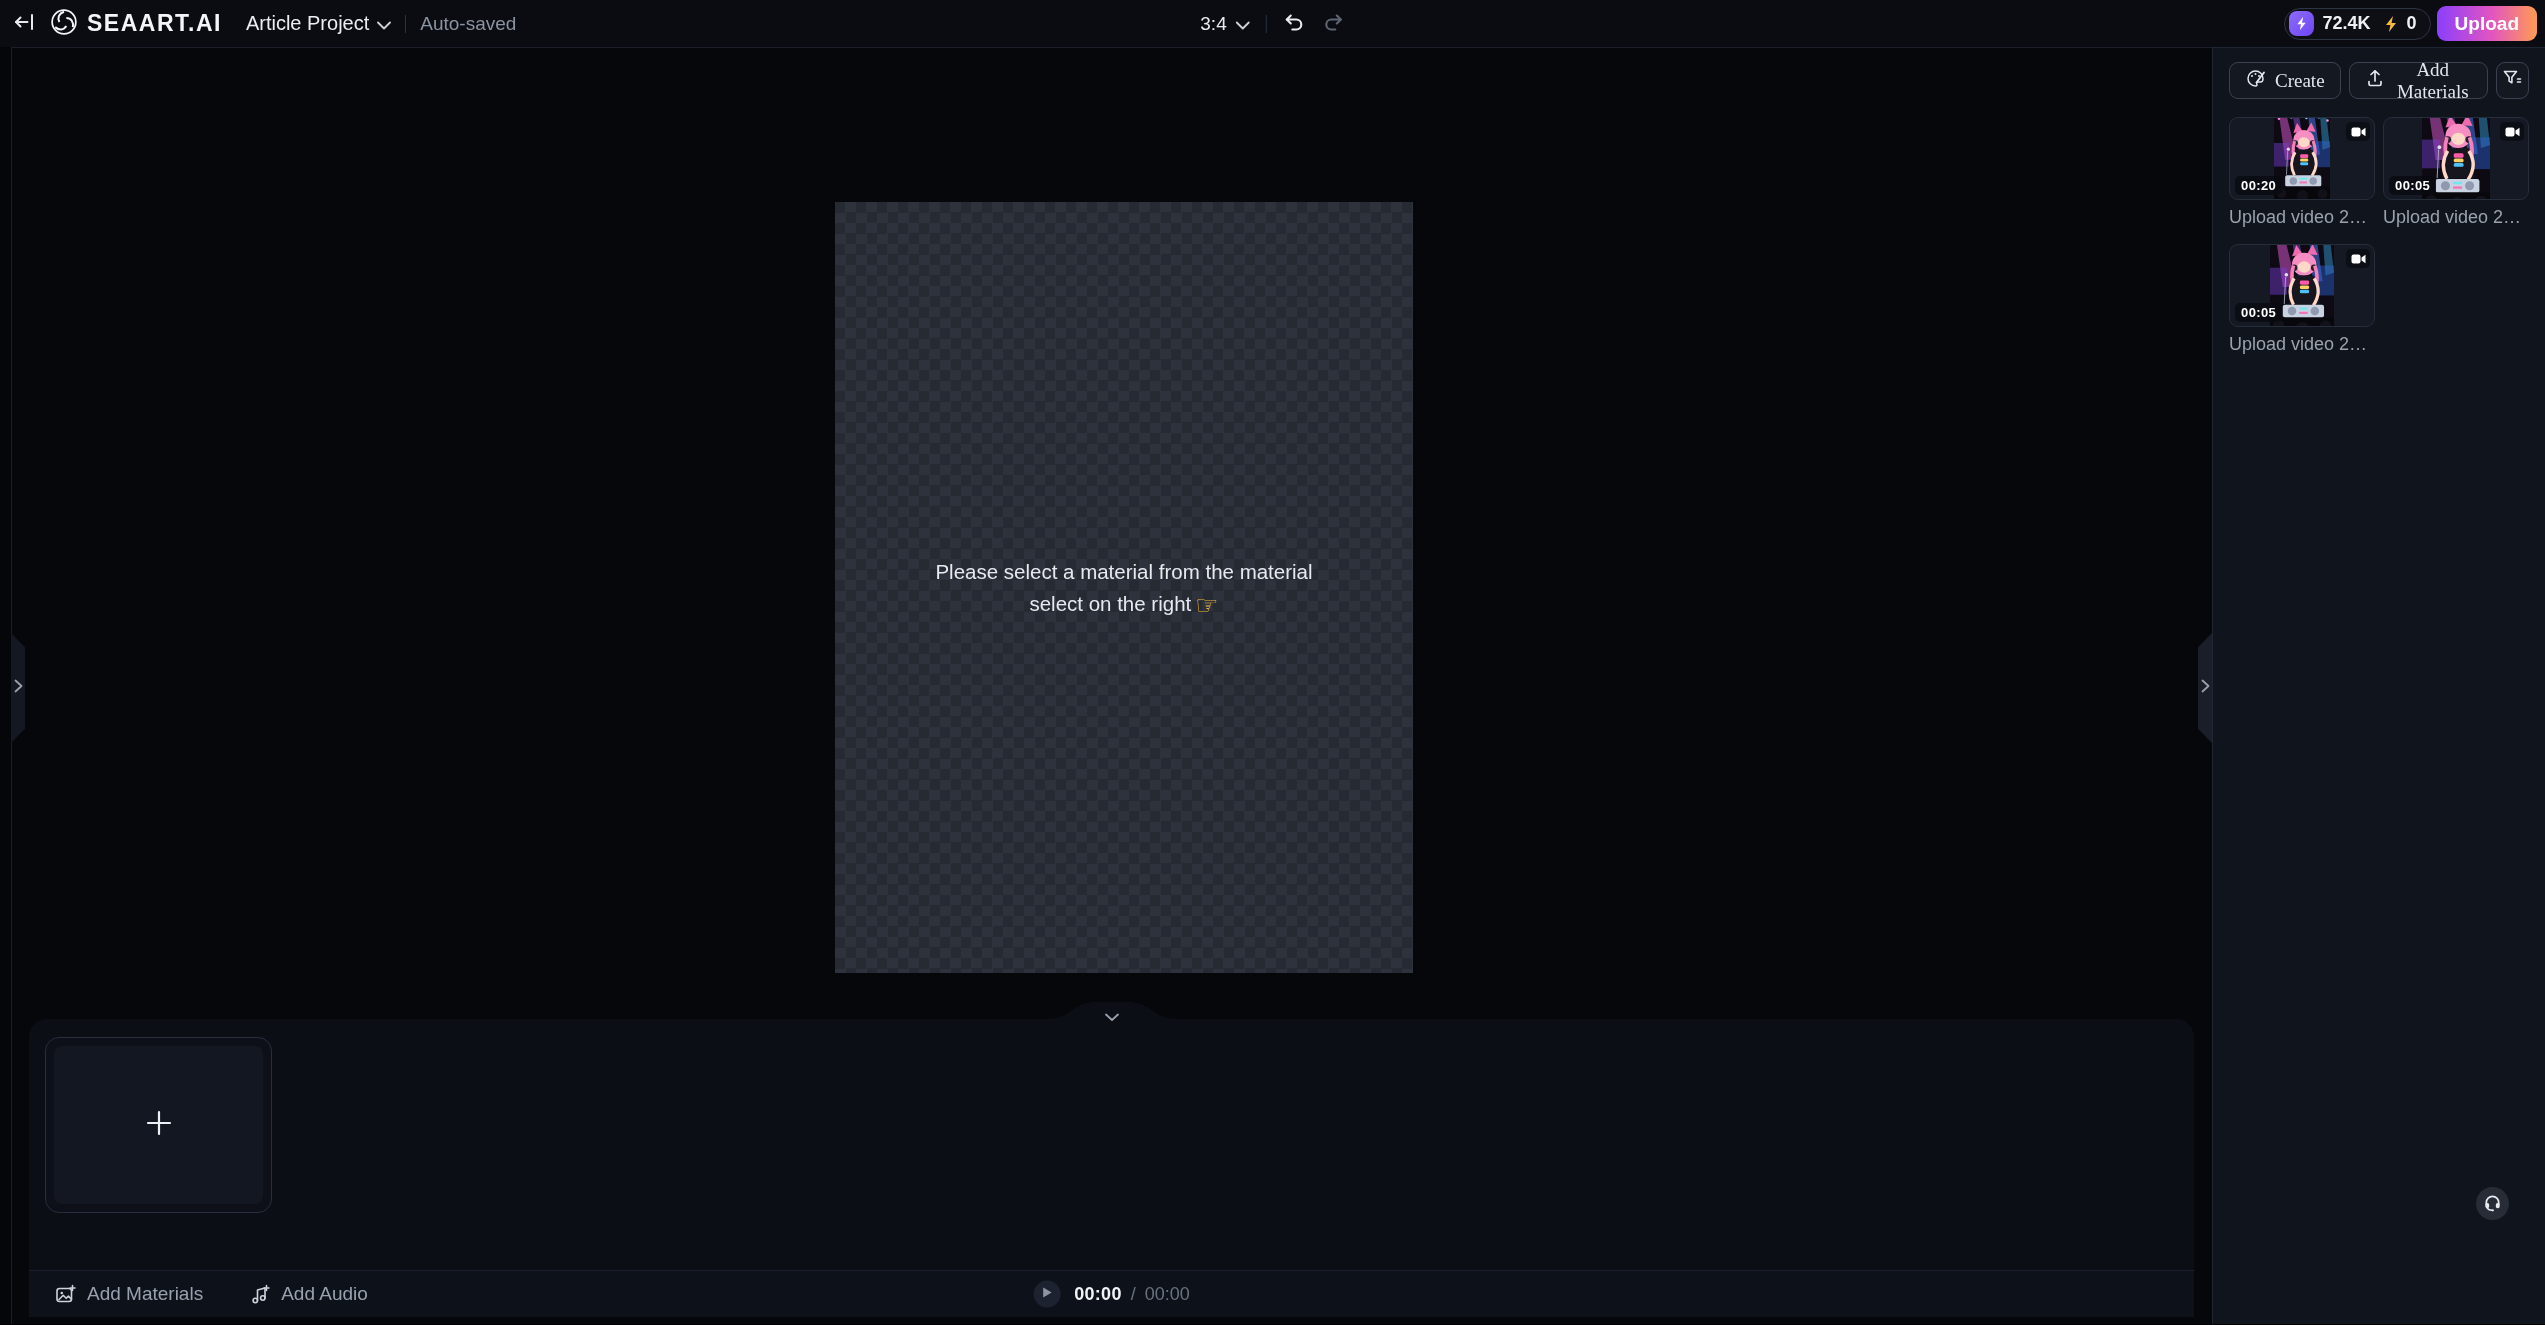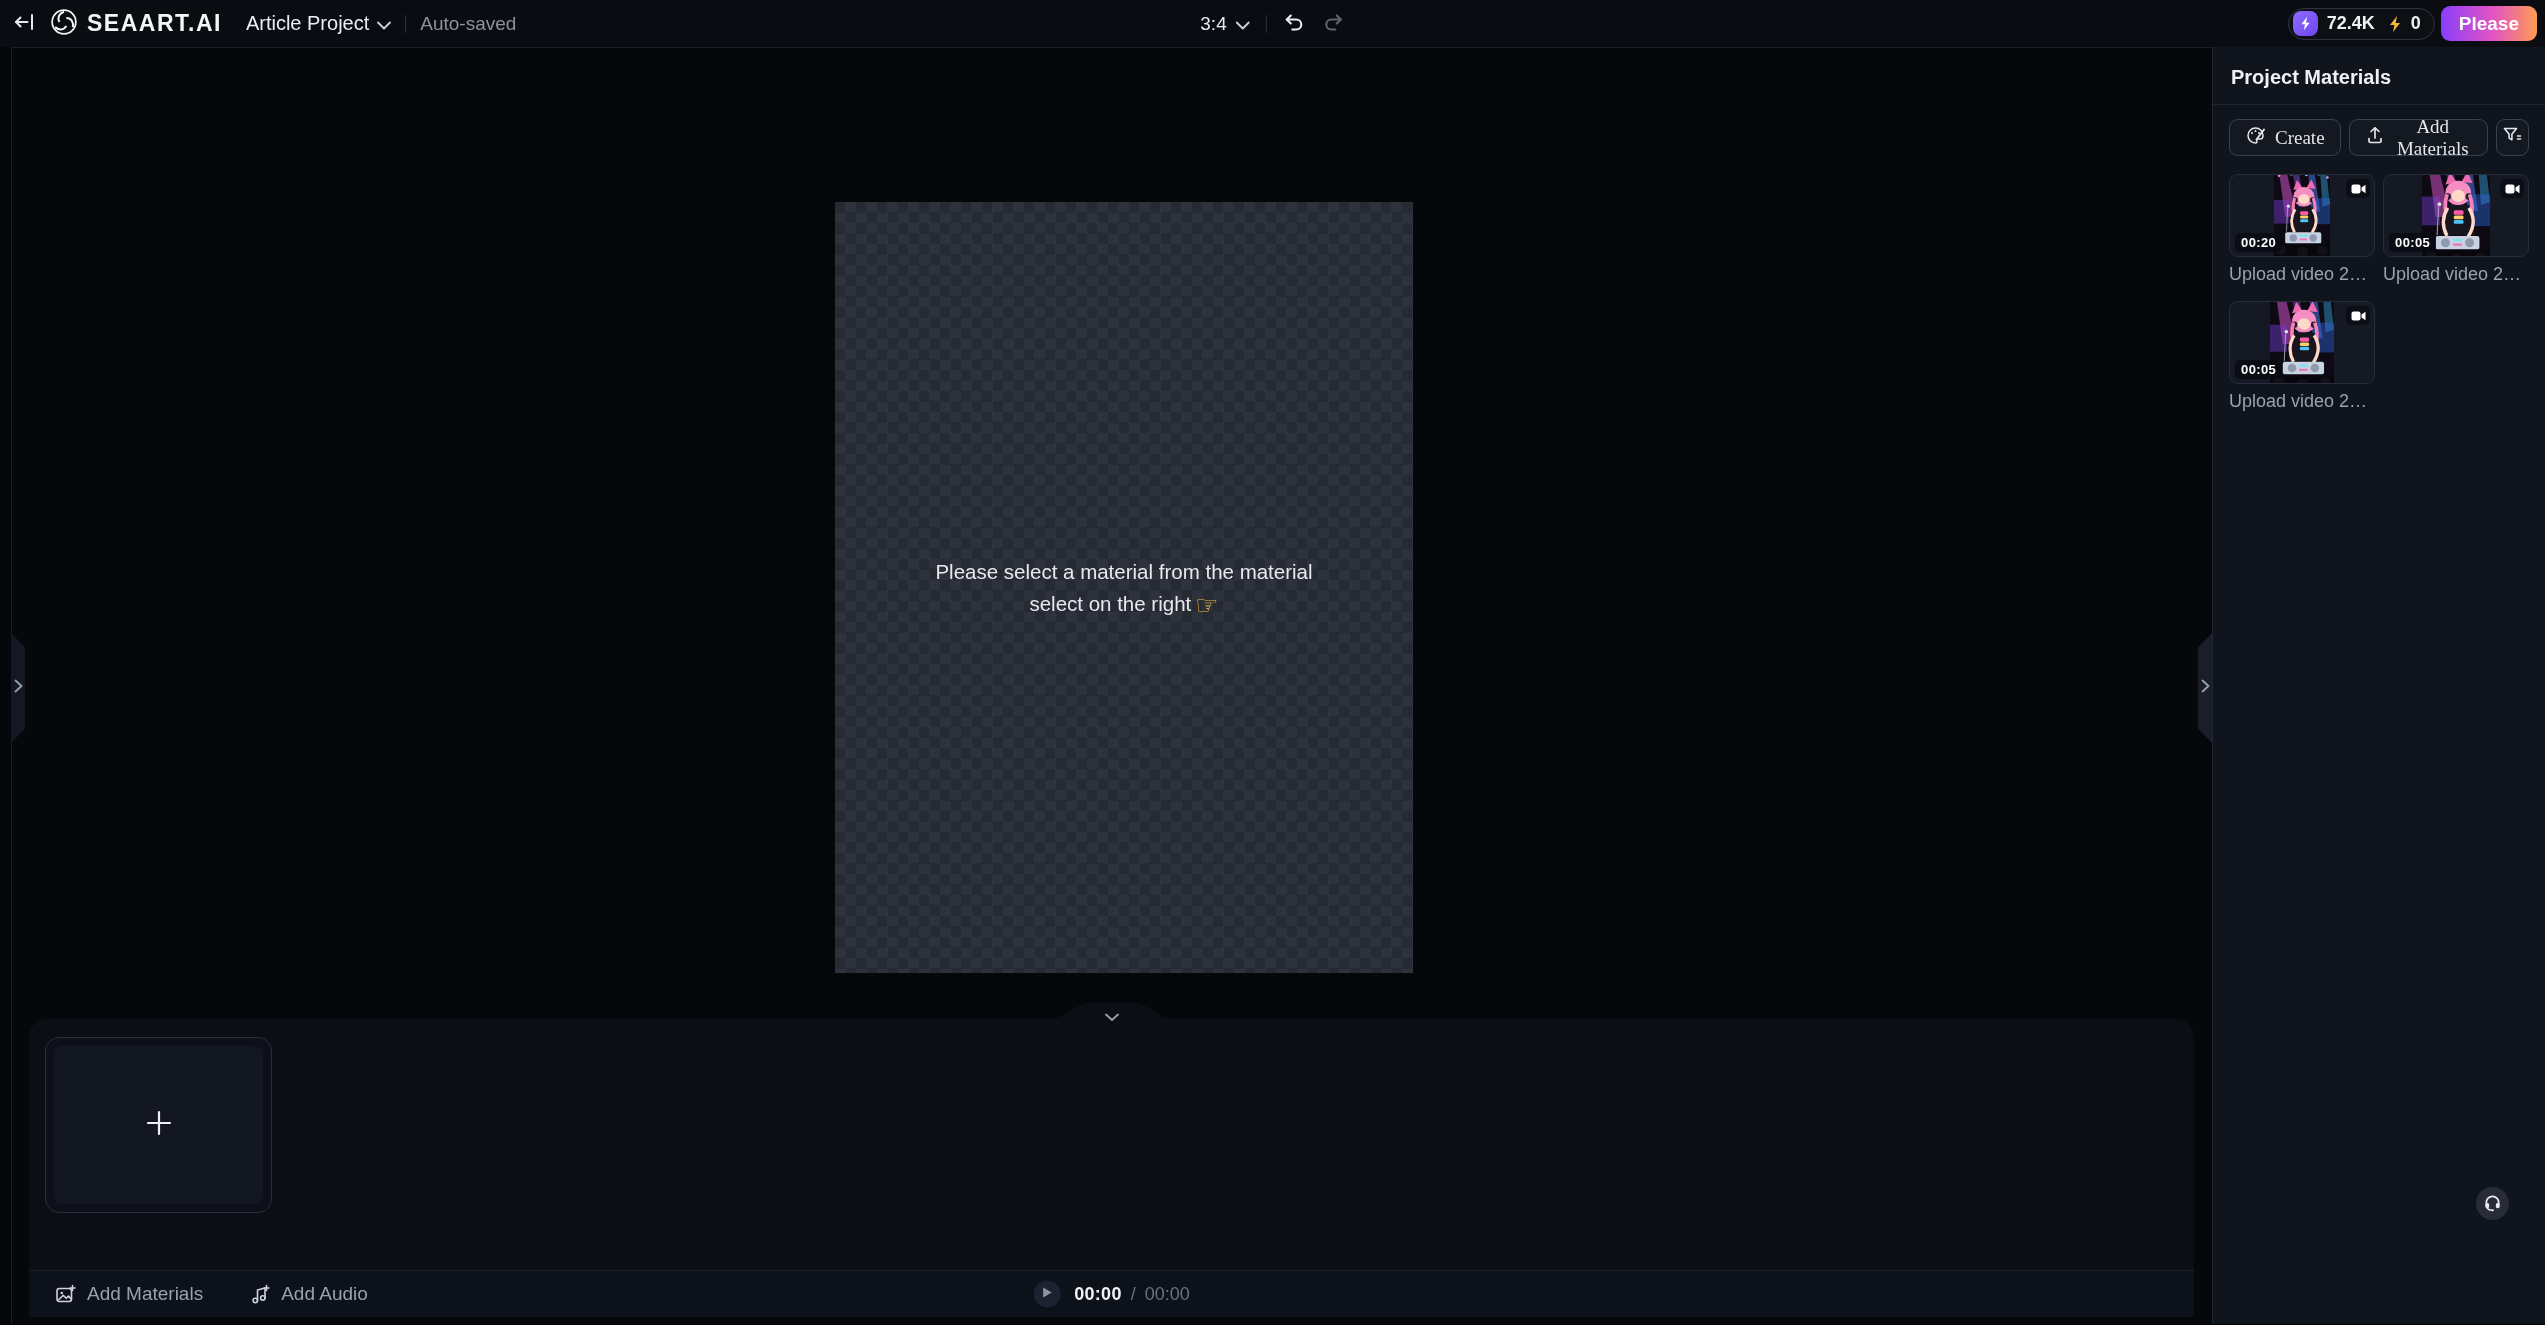--- a/index.html
+++ b/index.html
@@ -189,21 +189,21 @@
             </svg>
         </span>
         <span class="energy-value">72.4K</span>
         <span style="display:flex;margin-left:4px;">
           <svg width="14" height="18" viewBox="0 0 14 18">
               <path d="M9 1 L2 10 h4.4 L5 17 l7-9 H7.6 Z" fill="var(--bolt-yellow,#f6b93b)"></path>
             </svg>
         </span>
         <span class="bolt-count">0</span>
       </div>
-      <button class="export-btn">Please</button>
+      <button class="export-btn">Upload</button>
     </div>
   </header>
 
   <div class="workspace">
     <div class="canvas">
       <div class="canvas-msg">
         <span>Please select a material from the material</span><br>
         <span>select on the right</span><span class="pointer">☞</span>
       </div>
     </div>
@@ -282,21 +282,20 @@
         <span class="time-display">
           <span class="current">00:00</span>
           <span style="margin:0 4px;">/</span>
           <span>00:00</span>
         </span>
       </div>
     </div>
   </section>
 
   <aside class="materials-panel">
-    <h2 class="panel-title">Project Materials</h2>
     <div class="panel-divider"></div>
 
     <div class="panel-actions">
       <button class="panel-btn">
         <span>
           <svg width="21" height="21" viewBox="0 0 21 21" fill="none" stroke="currentColor" stroke-width="1.5" stroke-linecap="round" stroke-linejoin="round">
             <path d="M18 10.5 a7.5 7.5 0 1 0 -7.5 7.5 c1.5 0 1.8-1 1.3-1.8 c-.6-1 .1-2.2 1.4-2.2 h2.3 c1.4 0 2.5-1.2 2.5-3.5 Z"></path>
             <circle cx="7" cy="8" r="1" fill="currentColor" stroke="none"></circle>
             <circle cx="10.5" cy="6" r="1" fill="currentColor" stroke="none"></circle>
             <circle cx="14" cy="8" r="1" fill="currentColor" stroke="none"></circle>

